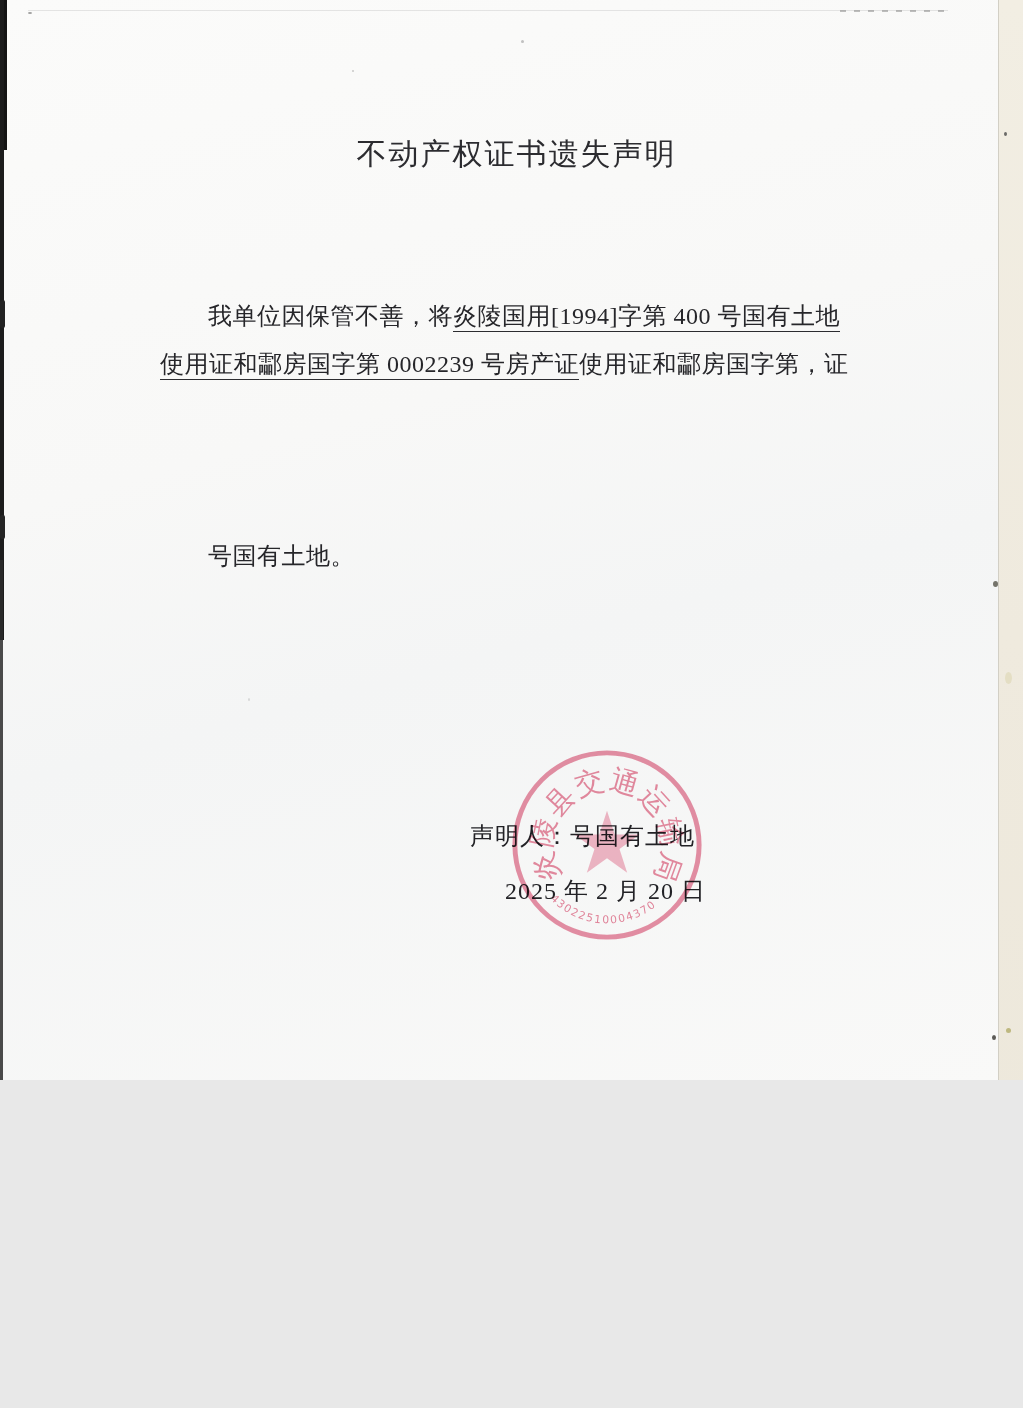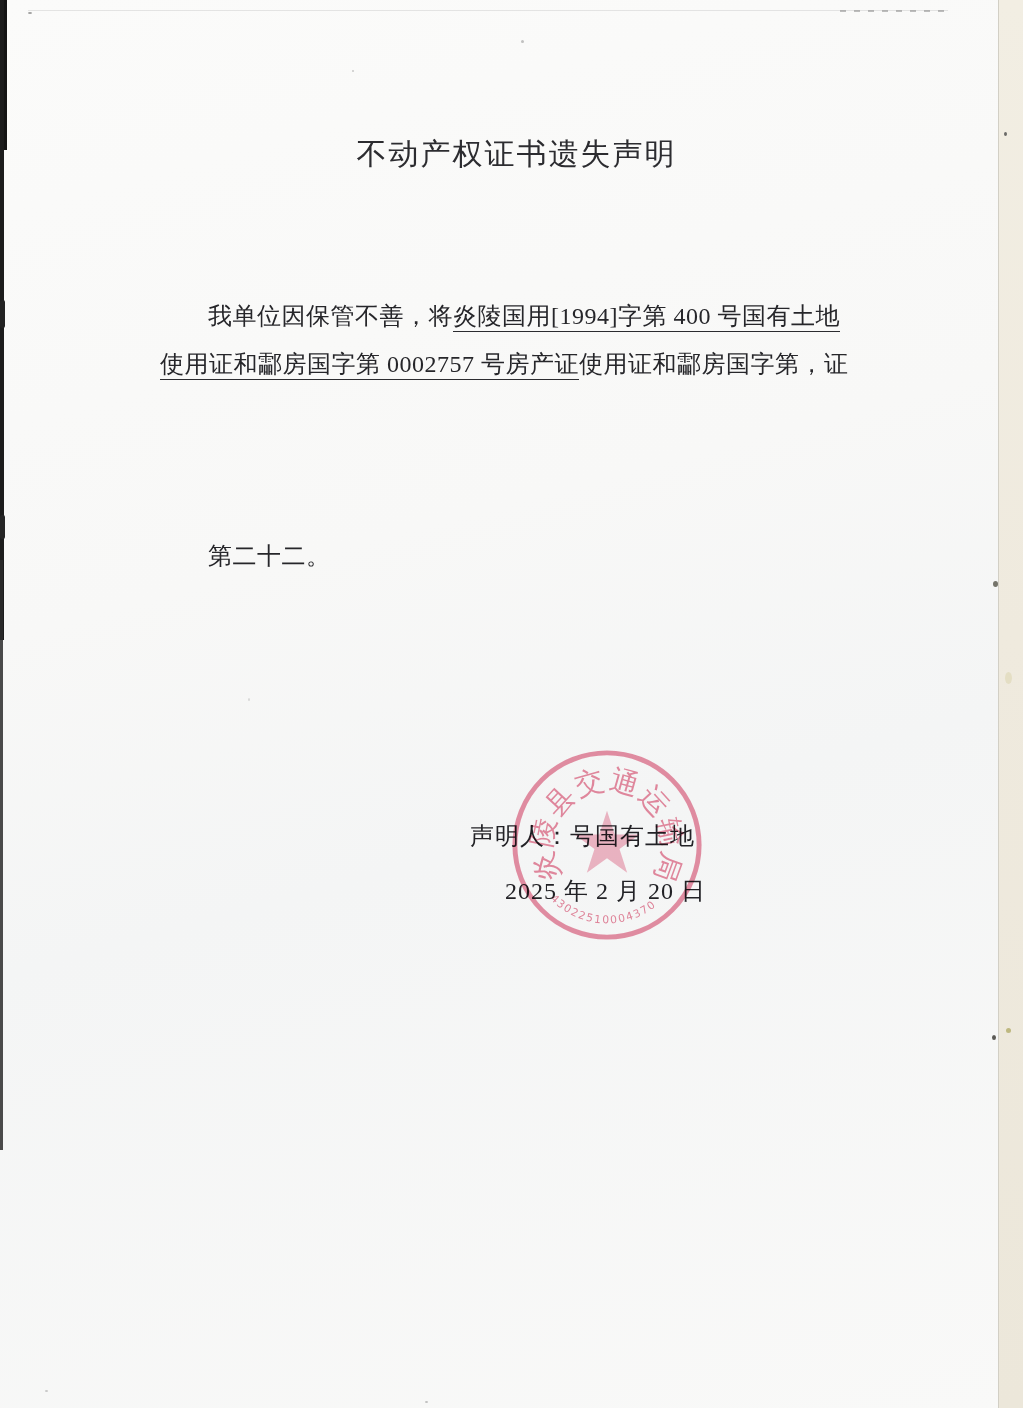--- a/index.html
+++ b/index.html
@@ -1,17 +1,17 @@
 <!DOCTYPE html>
 <html><head>
 <meta charset="utf-8">
 <style>
   html,body { margin:0; padding:0; background:#e8e8e8; }
   .page {
-    position:relative; width:1023px; height:1408px; overflow:hidden;
+    position:relative; width:1023px; height:1080px; overflow:hidden;
     background:linear-gradient(165deg,#fbfbfa 0%,#f8f8f7 38%,#f4f5f5 58%,#f9f9f8 100%);
     font-family:"Liberation Serif","DejaVu Serif",serif;
     color:#26262a;
   }
   .doc-title {
     position:absolute; top:134px; left:0; right:0; padding-left:10px;
     text-align:center; font-size:30px; line-height:40px; letter-spacing:2px;
     color:#2c2c30; white-space:nowrap;
   }
   .line {
@@ -44,23 +44,23 @@
 <body>
 
 <div class="page">
 
   <div class="doc-title">不动产权证书遗失声明</div>
 
   <div class="line indent" style="top:299px;">
     <span>我单位因保管不善，将</span><span class="u">炎陵国用[1994]字第 400 号国有土地</span>
   </div>
   <div class="line" style="top:347px;">
-    <span class="u">使用证和酃房国字第 0002757 号房产证</span><span>使用证和酃房国字第，证</span>
+    <span class="u">使用证和酃房国字第 0002239 号房产证</span><span>使用证和酃房国字第，证</span>
   </div>
-  <div class="line indent" style="top:539px;">第二十二。</div>
+  <div class="line indent" style="top:539px;">号国有土地。</div>
 
   <div class="sig-line" style="left:470px; top:818px;">声明人：号国有土地</div>
   <div class="sig-line" style="left:505px; top:873px;">2025 年 2 月 20 日</div>
 
   <div class="seal-wrap">
     <svg id="seal-svg" width="196" height="196" viewBox="0 0 200 200">
       <circle id="seal-ring" cx="100" cy="100" r="94" fill="none" stroke-width="5" opacity="0.78" stroke="#e26885"></circle>
       <polygon id="seal-star" points="100,65 107.88,89.16 133.29,89.18 112.74,104.14 120.57,128.32 100,113.4 79.43,128.32 87.26,104.14 66.71,89.18 92.12,89.16" opacity="0.8" fill="#efa0b4"></polygon>
       <g id="seal-arc-chars">
           <text x="37.98028702813004" y="122.57332945949413" transform="rotate(-110 37.98028702813004 122.57332945949413)" class="seal-char" fill="#e26885">炎</text>

